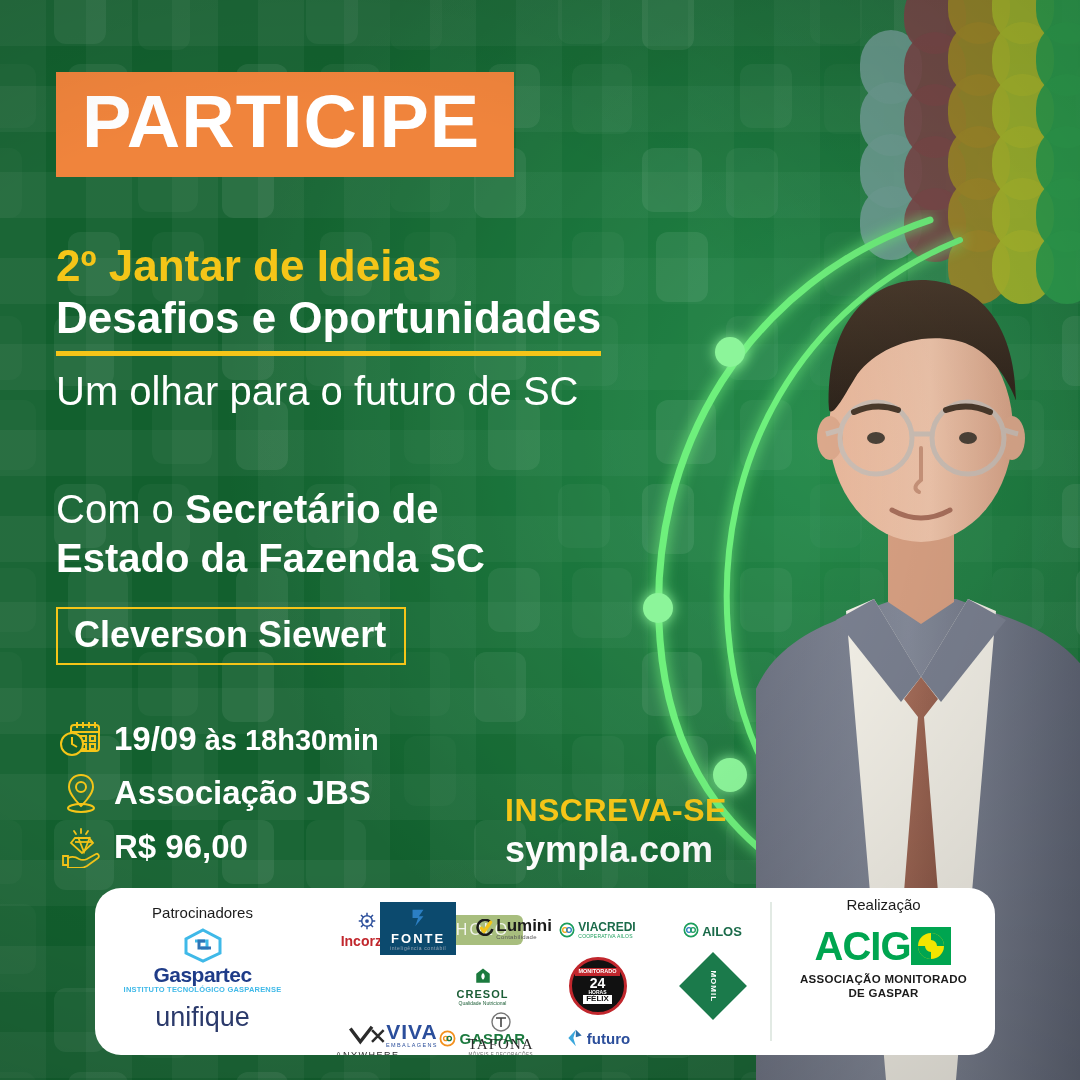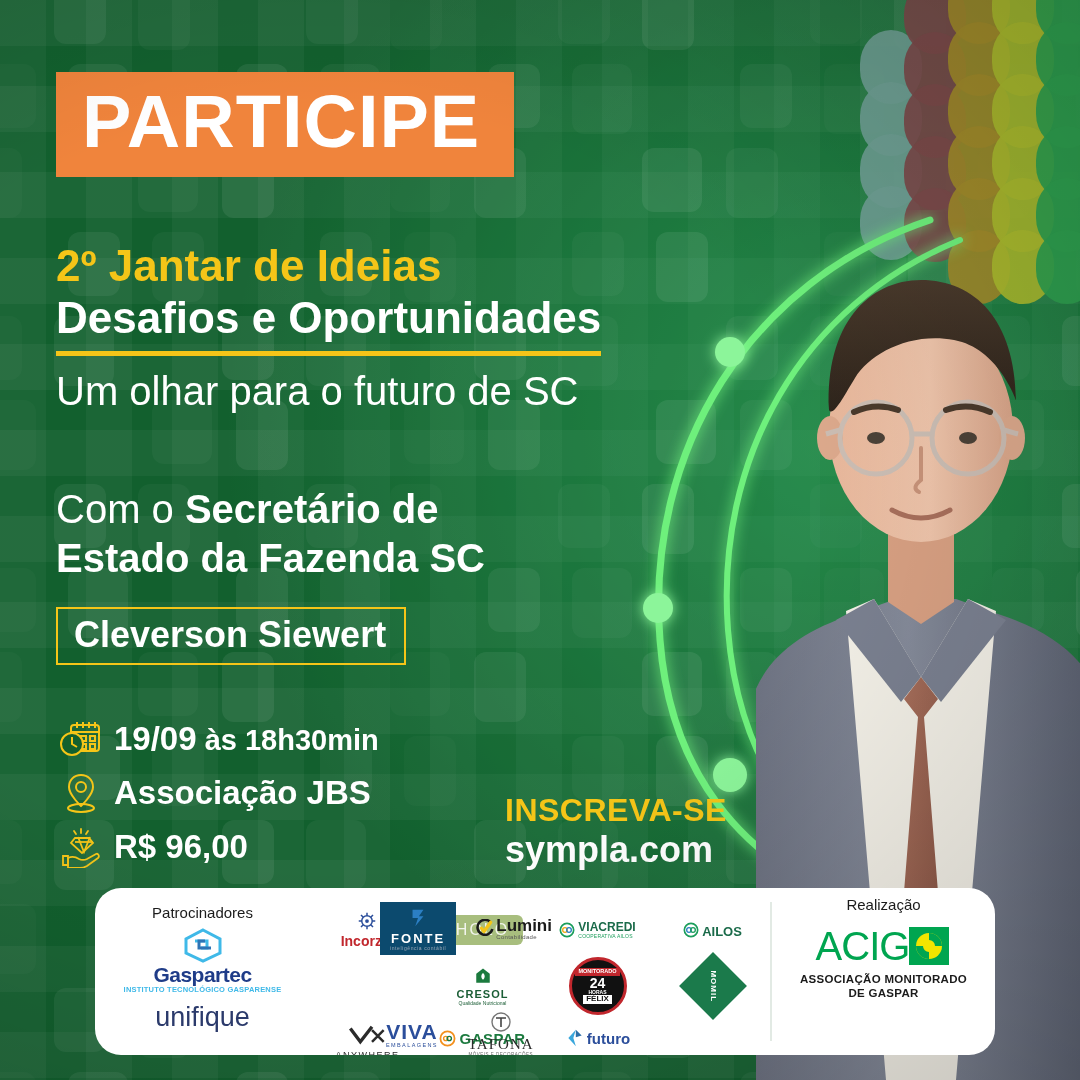--- a/index.html
+++ b/index.html
@@ -99,21 +99,21 @@
   .f-col-title{font-size:15px;color:#1b1b1b;text-align:center;font-weight:normal;}
   .f-spon-a{width:215px;padding-top:8px;}
   .f-spon-b{flex:1;padding-top:6px;}
   .logo-grid{display:flex;flex-wrap:wrap;}
   .cell{display:flex;align-items:center;justify-content:center;}
   .divider{width:2px;background:#e2eae4;margin:14px 0 14px 0;}
   .f-right{flex:1;padding-top:8px;text-align:center;}
   .acig-wrap{margin-top:12px;display:flex;flex-direction:column;align-items:center;}
   .acig-row{display:flex;align-items:center;justify-content:center;}
   .acig-text{
-    font-weight:normal;font-size:40px;color:#00A550;letter-spacing:-1px;line-height:1;
+    font-weight:bold;font-size:40px;color:#00A550;letter-spacing:-1px;line-height:1;
   }
   .acig-sub{
     margin-top:5px;font-size:11.5px;font-weight:bold;color:#1b1b1b;
     letter-spacing:.3px;line-height:1.25;text-align:center;
   }
 
   
   .lg{font-size:10px;line-height:1.1;text-align:center;}
 </style>
 </head>

